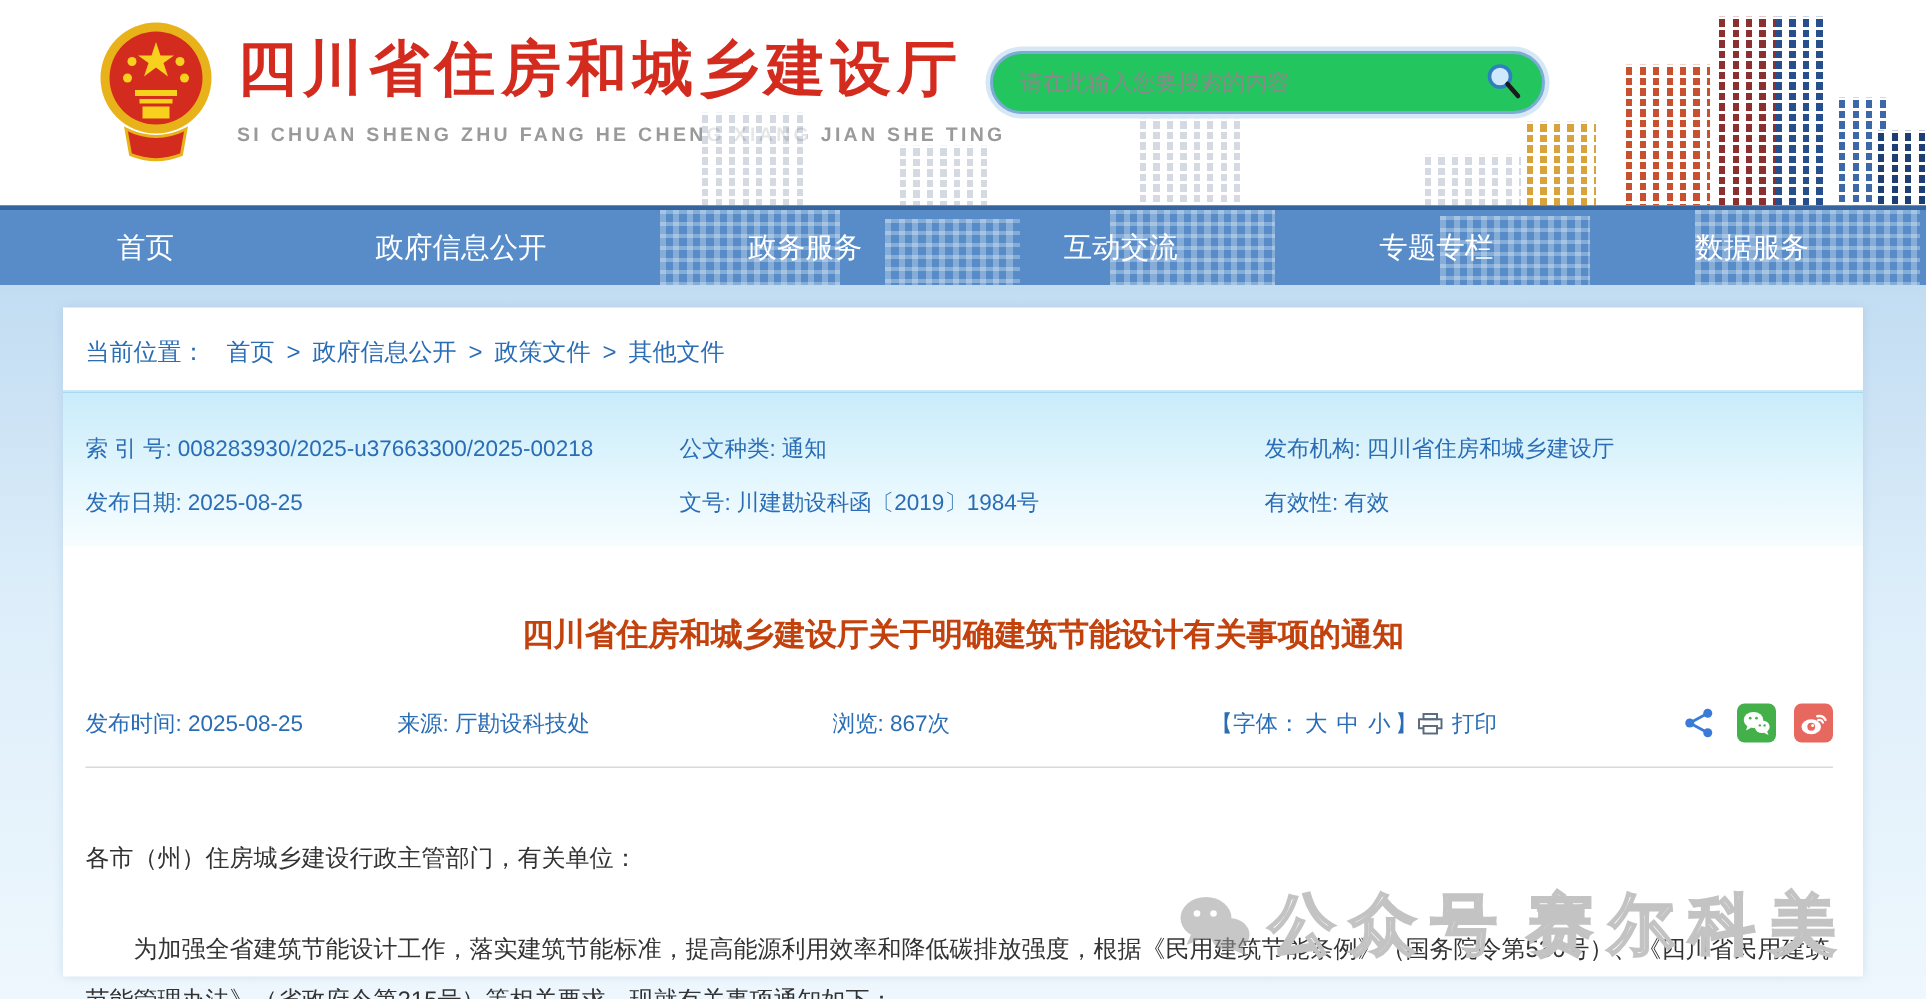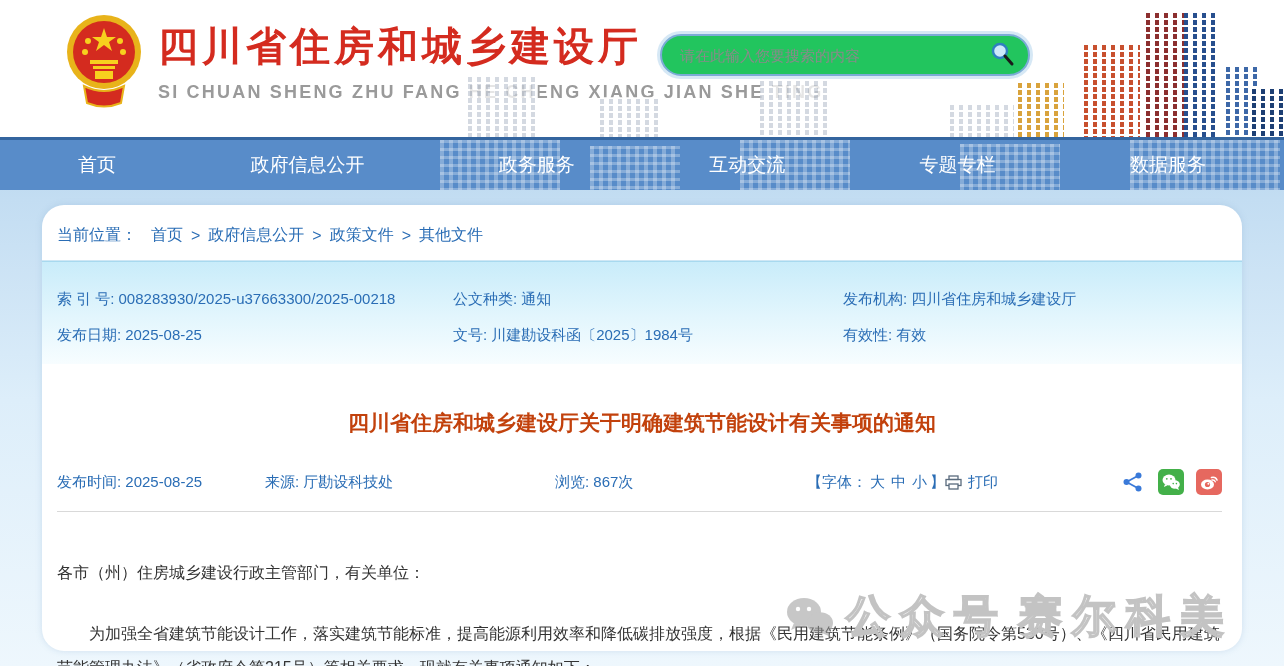--- a/index.html
+++ b/index.html
@@ -6,21 +6,21 @@
   html,body { width:1284px; height:666px; overflow:hidden; }
   body { font-family:"Liberation Sans","DejaVu Sans",sans-serif; background:#fff; }
   .page { position:relative; width:1284px; height:666px;
           background:linear-gradient(180deg,#9ec7e7 0%,#c3ddf2 30%,#ddeefa 60%,#eef7fd 100%); }
 
   
   .header { position:relative; width:100%; height:137px; background:#fff; overflow:hidden; }
   .emblem { position:absolute; left:64px; top:8px; width:80px; height:100px; }
   .site-title-block { position:absolute; left:158px; top:22px; }
   .site-title { font-size:40px; font-weight:bold; color:#d42b1f; letter-spacing:4px; line-height:48px; }
-  .site-subtitle { margin-top:12px; font-size:18px; font-weight:bold; color:#9a9a9a; letter-spacing:2.2px; }
+  .site-subtitle { margin-top:12px; font-size:13px; font-weight:bold; color:#9a9a9a; letter-spacing:2.2px; }
   .search-box { position:absolute; left:660px; top:34px; width:370px; height:42px;
                 background:#22c55e; border:2px solid #7cabd6; border-radius:21px;
                 box-shadow:0 0 0 3px rgba(165,203,233,.45);
                 display:flex; align-items:center; padding:0 12px 0 18px; }
   .search-input { flex:1; border:none; outline:none; font-size:15px; color:#333; background:transparent; }
   .search-input::placeholder { color:#8a8a8a; }
   .search-btn { width:28px; height:28px; border:none; background:transparent; cursor:pointer; flex:none; }
 
   
   .bldg { position:absolute; bottom:0; background-color:var(--c,#999); }
@@ -38,21 +38,21 @@
       background-color:#fff; opacity:.75; }
 
   
   .nav { position:relative; width:100%; height:53px; background:#588cc9;
          border-top:3px solid #34659f; display:flex; align-items:center;
          padding:0 78px; justify-content:space-between; overflow:visible; z-index:2; }
   .nav-item { position:relative; z-index:3; color:#fff; font-size:19px; cursor:pointer; white-space:nowrap; }
 
   
   .panel { position:relative; width:1200px; margin:15px auto 0; background:#fff;
-           height:446px; box-shadow:0 0 6px rgba(120,160,200,.25);border-radius:22px; }
+           height:446px; box-shadow:0 0 6px rgba(120,160,200,.25); }
 
   .breadcrumb { display:flex; align-items:center; padding:20px 15px 14px; font-size:16px;
                 color:#2a6db5; border-bottom:1px solid #cfe7f5; }
   .breadcrumb .crumb { color:#2a6db5; cursor:pointer; }
   .breadcrumb .sep { margin:0 8px; color:#2a6db5; }
   .breadcrumb .loc-label { margin-right:14px; }
 
   .doc-info { background:linear-gradient(180deg,#c9ecfa 0%,#e3f6fd 55%,#f7fdff 100%);
               border-top:1px solid #a8d9ef; padding:28px 15px 12px;
               display:grid; grid-template-columns:396px 390px 1fr; row-gap:9px;
@@ -167,21 +167,21 @@
       <div class="cell">
         <span class="lbl">公文种类:</span><span>通知</span>
       </div>
       <div class="cell">
         <span class="lbl">发布机构:</span><span>四川省住房和城乡建设厅</span>
       </div>
       <div class="cell">
         <span class="lbl">发布日期:</span><span>2025-08-25</span>
       </div>
       <div class="cell">
-        <span class="lbl">文号:</span><span>川建勘设科函〔2025〕1984号</span>
+        <span class="lbl">文号:</span><span>川建勘设科函〔2019〕1984号</span>
       </div>
       <div class="cell">
         <span class="lbl">有效性:</span><span>有效</span>
       </div>
     </div>
 
     <div class="article-title">四川省住房和城乡建设厅关于明确建筑节能设计有关事项的通知</div>
 
     <div class="article-meta">
       <div class="m-time">

